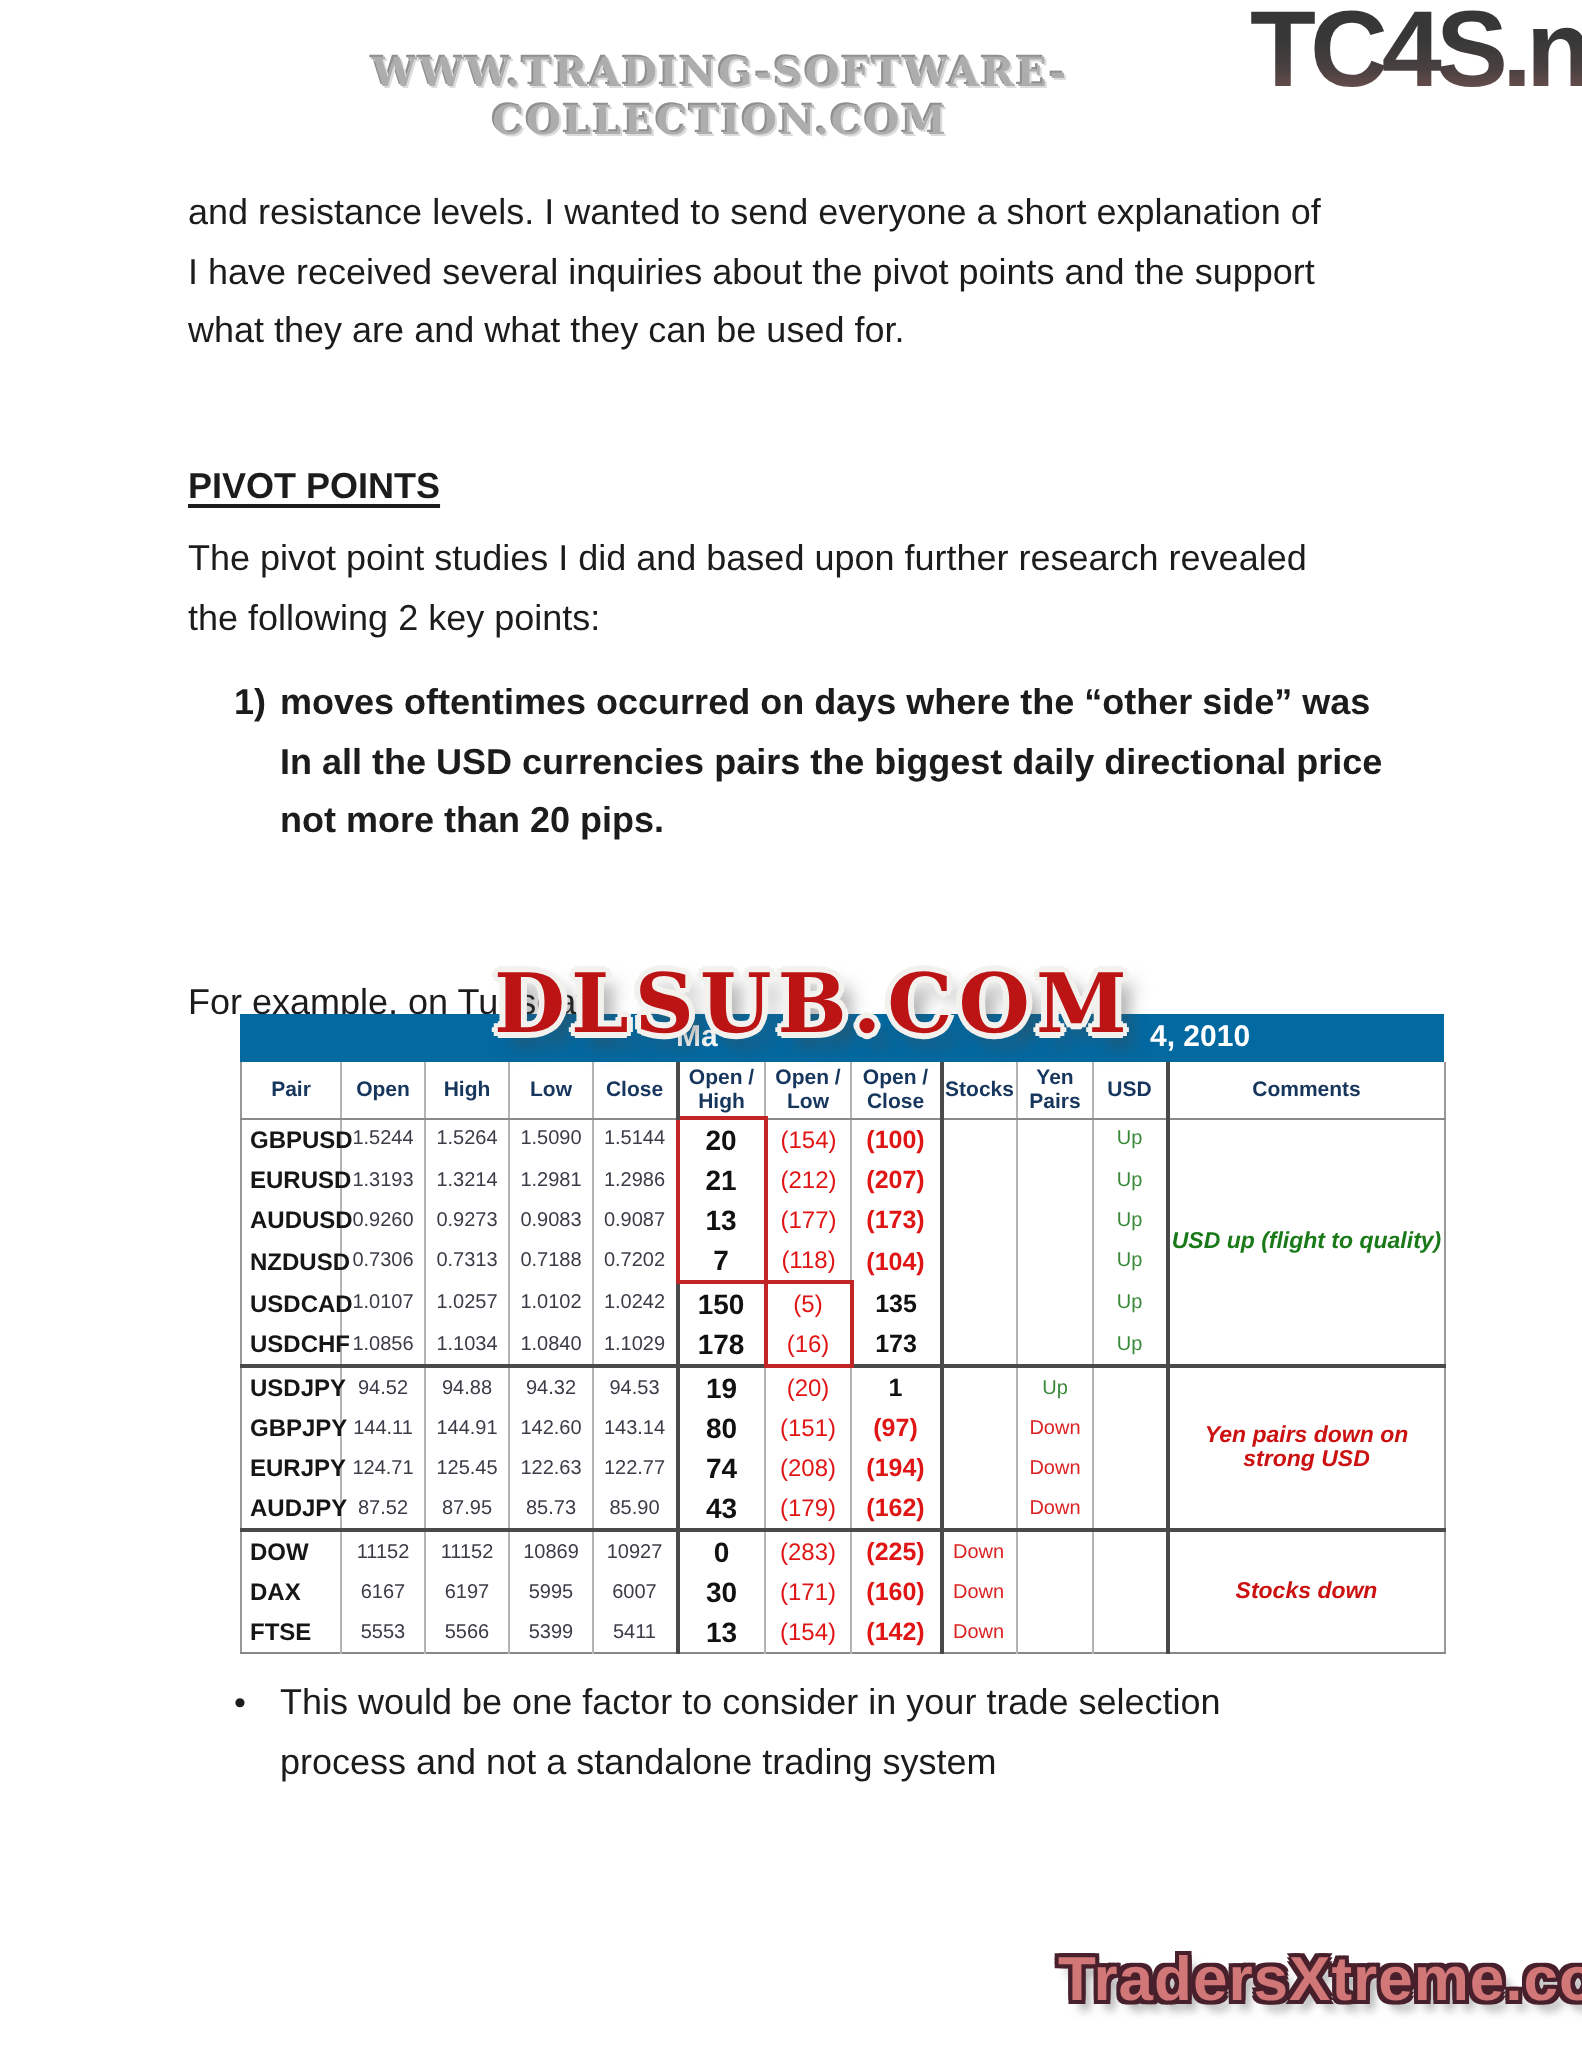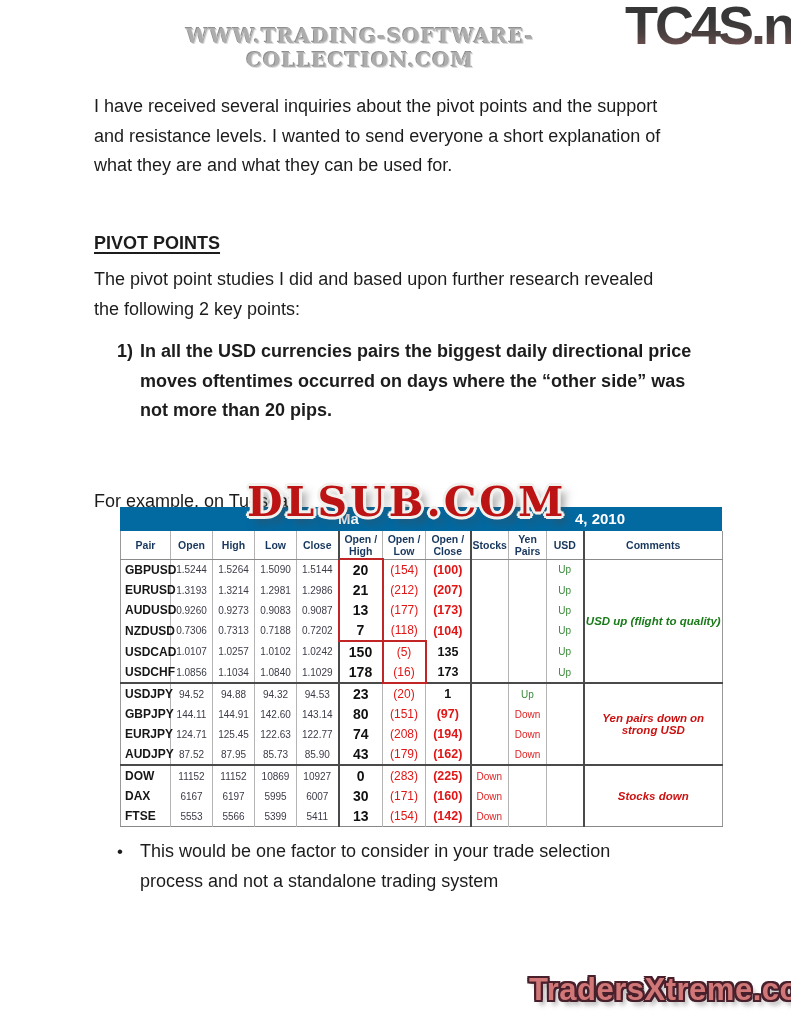--- a/index.html
+++ b/index.html
@@ -75,37 +75,37 @@
 </style>
 </head>
 <body>
 
 <div id="page">
 
   <div class="top-watermark">WWW.TRADING-SOFTWARE-COLLECTION.COM</div>
   <div class="tc4s">TC4S.net</div>
 
   <div class="para" style="top:92px;">
+    <div class="line">and resistance levels. I wanted to send everyone a short explanation of</div>
     <div class="line">I have received several inquiries about the pivot points and the support</div>
-    <div class="line">and resistance levels. I wanted to send everyone a short explanation of</div>
     <div class="line">what they are and what they can be used for.</div>
   </div>
 
   <div class="heading">PIVOT POINTS</div>
 
   <div class="para" style="top:265px;">
     <div class="line">The pivot point studies I did and based upon further research revealed</div>
     <div class="line">the following 2 key points:</div>
   </div>
 
   <div class="list-item bold" style="top:337px;">
     <div class="marker">1)</div>
     <div>
+      <div class="line">moves oftentimes occurred on days where the “other side” was</div>
       <div class="line">In all the USD currencies pairs the biggest daily directional price</div>
-      <div class="line">moves oftentimes occurred on days where the “other side” was</div>
       <div class="line">not more than 20 pips.</div>
     </div>
   </div>
 
   <div class="para" style="top:487px;">For example, on Tuesday:</div>
 
   <div class="table-wrap">
     <div class="table-title">
       <span class="title-left">Ma</span>
       <span class="title-right">4, 2010</span>
@@ -220,21 +220,21 @@
             <td class="c-stocks dark-l"></td>
             <td class="c-dir"></td>
             <td class="c-dir up">Up</td>
           </tr>
           <tr class="group-start">
             <td class="c-pair">USDJPY</td>
             <td class="c-num">94.52</td>
             <td class="c-num">94.88</td>
             <td class="c-num">94.32</td>
             <td class="c-num">94.53</td>
-            <td class="c-oh dark-l">23</td>
+            <td class="c-oh dark-l">19</td>
             <td class="c-ol">(20)</td>
             <td class="c-oc">1</td>
             <td class="c-stocks dark-l"></td>
             <td class="c-dir up">Up</td>
             <td class="c-dir"></td>
             <td class="c-comment" rowspan="4" style="color: rgb(204, 17, 17);">Yen pairs down on strong USD</td>
           </tr>
           <tr>
             <td class="c-pair">GBPJPY</td>
             <td class="c-num">144.11</td>

